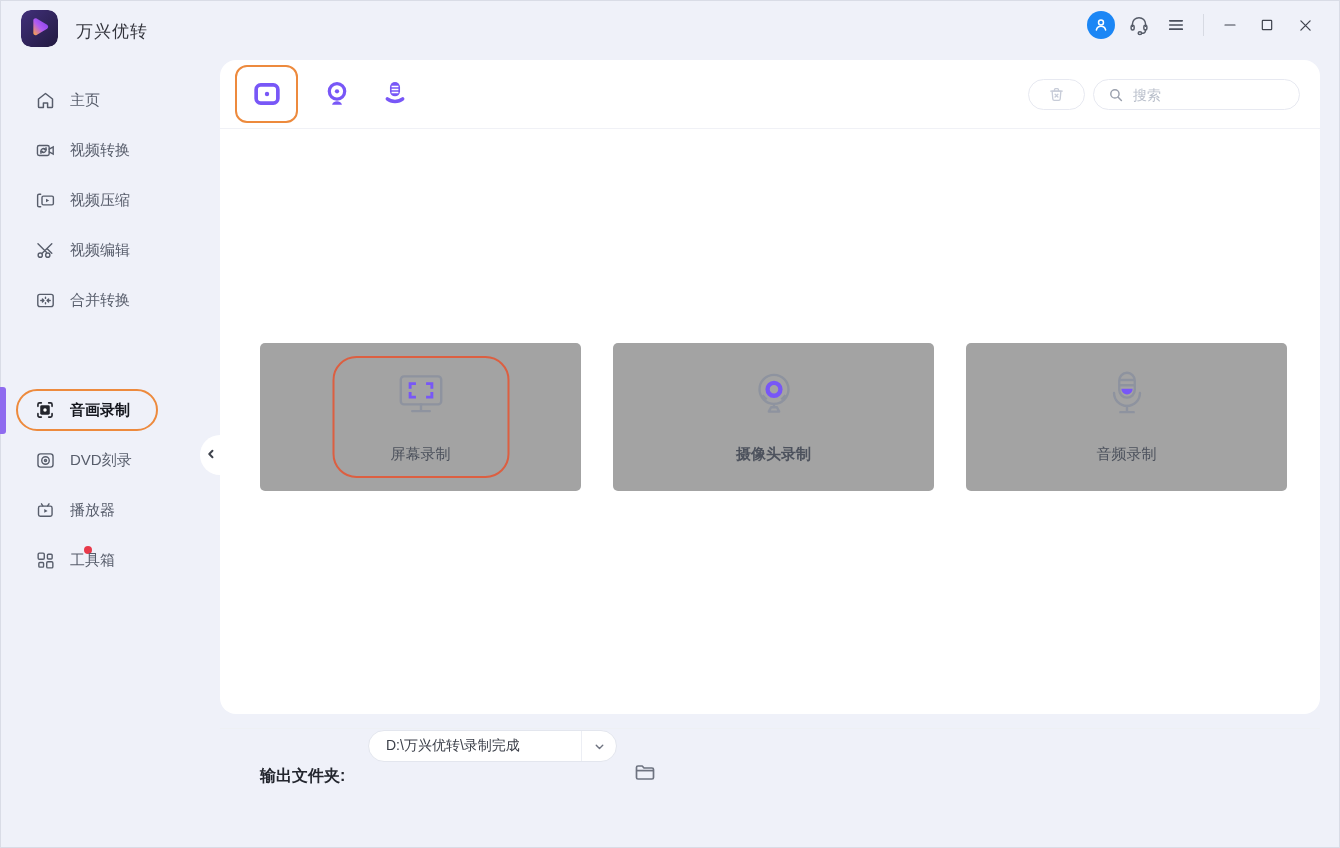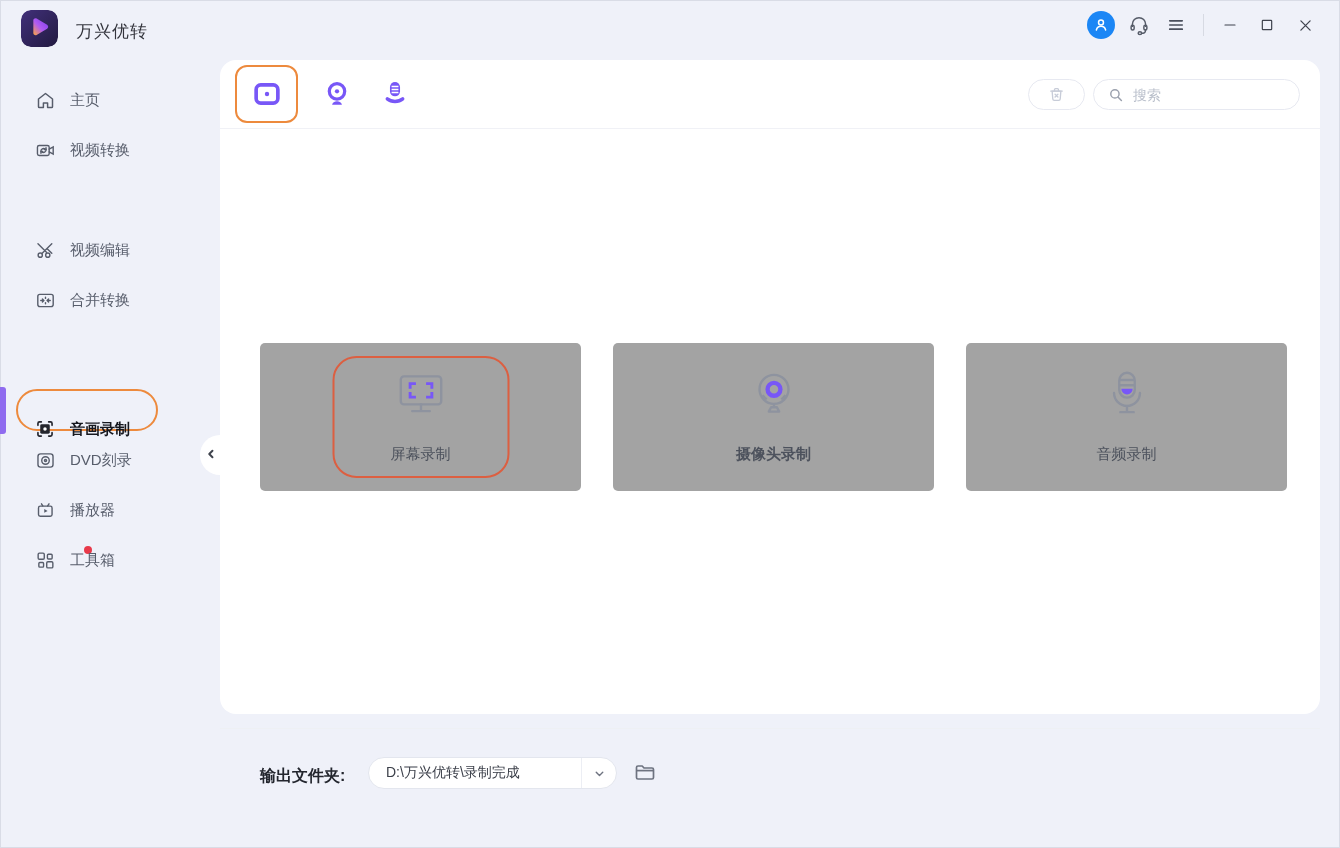--- a/index.html
+++ b/index.html
@@ -46,21 +46,21 @@
 
   
   .card { position:absolute; top:283px; width:321px; height:148px; background:#a3a3a3; border-radius:5px; cursor:pointer; }
   .card1 { left:40px; } .card2 { left:393px;font-weight:bold; } .card3 { left:746px;text-decoration:underline; }
   .card-hl { position:absolute; left:50%; top:50%; transform:translate(-50%,-50%); width:177px; height:122px; border:2px solid #dc5f41; border-radius:24px; pointer-events:none; }
   .card-ic { position:absolute; left:50%; top:22px; transform:translateX(-50%); }
   .card-lb { position:absolute; left:0; right:0; top:102px; text-align:center; font-size:15px; color:#4d525d; }
 
   .bottom-divider { position:absolute; left:0; top:668px; width:1100px; height:1px; background:#eef0f4; }
   .out-label { position:absolute; left:40px; top:706px; font-size:16px; font-weight:600; color:#23262e; }
-  .out-select { position:absolute; left:148px; top:697px; width:249px; height:32px; border:1px solid #e3e6ee; border-radius:16px; background:#fff; display:flex; align-items:center; cursor:pointer; }
+  .out-select { position:absolute; left:148px; top:670px; width:249px; height:32px; border:1px solid #e3e6ee; border-radius:16px; background:#fff; display:flex; align-items:center; cursor:pointer; }
   .out-path { margin-left:17px; font-size:14px; color:#3b3f49; flex:1; white-space:nowrap; overflow:hidden; }
   .out-sep { width:1px; height:30px; background:#eceef4; }
   .out-caret { width:34px; display:flex; align-items:center; justify-content:center; }
   .folder-btn { position:absolute; left:412px; top:701px; width:26px; height:24px; cursor:pointer; }
 </style>
 </head>
 <body>
 
 <div class="topbar">
   <svg class="logo" viewBox="0 0 36 36">
@@ -136,20 +136,30 @@
 
   <div class="side-item" style="top:19px">
     <span class="ic">
       <svg width="21" height="21" viewBox="0 0 24 24" fill="none" stroke="#575d6b" stroke-width="1.7" stroke-linejoin="round">
           <path d="M4 10.3 12 4l8 6.3V19a1 1 0 0 1-1 1h-4.6v-5.2H9.6V20H5a1 1 0 0 1-1-1z"></path>
         </svg>
     </span>
     <span class="lb">主页</span>
   </div>
 
+  <div class="side-item" style="top:119px">
+    <span class="ic">
+      <svg width="21" height="21" viewBox="0 0 24 24" fill="none" stroke="#575d6b" stroke-width="1.6" stroke-linecap="round">
+          <path d="M6.5 4.8H4.6A1.6 1.6 0 0 0 3 6.4v11.2a1.6 1.6 0 0 0 1.6 1.6h1.9"></path>
+          <rect x="8" y="7" width="13" height="10" rx="1.6"></rect>
+          <path d="M12.6 10l3.6 2-3.6 2z" fill="#575d6b" stroke="none"></path>
+        </svg>
+    </span>
+    <span class="lb">视频压缩</span>
+  </div>
 
   <div class="side-item" style="top:169px">
     <span class="ic">
       <svg width="21" height="21" viewBox="0 0 24 24" fill="none" stroke="#575d6b" stroke-width="1.6" stroke-linecap="round">
           <circle cx="6" cy="17.3" r="2.4"></circle>
           <circle cx="14.6" cy="17.3" r="2.4"></circle>
           <path d="M7.9 15.5 19.2 4.4M3.4 4.4l9.7 9.5M14.5 10.6l4.7 4.5"></path>
         </svg>
     </span>
     <span class="lb">视频编辑</span>
@@ -159,21 +169,21 @@
     <span class="ic">
       <svg width="21" height="21" viewBox="0 0 24 24" fill="none" stroke="#575d6b" stroke-width="1.6" stroke-linecap="round" stroke-linejoin="round">
           <rect x="3.2" y="5" width="17.6" height="14" rx="2.4"></rect>
           <path d="M6.6 12h3.6M10.2 12l-1.7-1.7M10.2 12l-1.7 1.7M17.4 12h-3.6M13.8 12l1.7-1.7M13.8 12l1.7 1.7"></path>
           <path d="M12 8.2v1.4M12 14.4v1.4"></path>
         </svg>
     </span>
     <span class="lb">合并转换</span>
   </div>
 
-  <div class="side-item selected" style="top:348px">
+  <div class="side-item selected" style="top:329px">
     <span class="ic">
       <svg width="22" height="22" viewBox="0 0 24 24">
           <path d="M4.3 8V6A1.7 1.7 0 0 1 6 4.3h2M16 4.3h2A1.7 1.7 0 0 1 19.7 6v2M19.7 16v2a1.7 1.7 0 0 1-1.7 1.7h-2M8 19.7H6A1.7 1.7 0 0 1 4.3 18v-2" fill="none" stroke="#23252d" stroke-width="1.8" stroke-linecap="round"></path>
           <rect x="6.8" y="6.8" width="10.4" height="10.4" rx="1.6" fill="#23252d"></rect>
           <circle cx="12" cy="12" r="1.9" fill="#ffffff"></circle>
         </svg>
     </span>
     <span class="lb">音画录制</span>
   </div>
 

